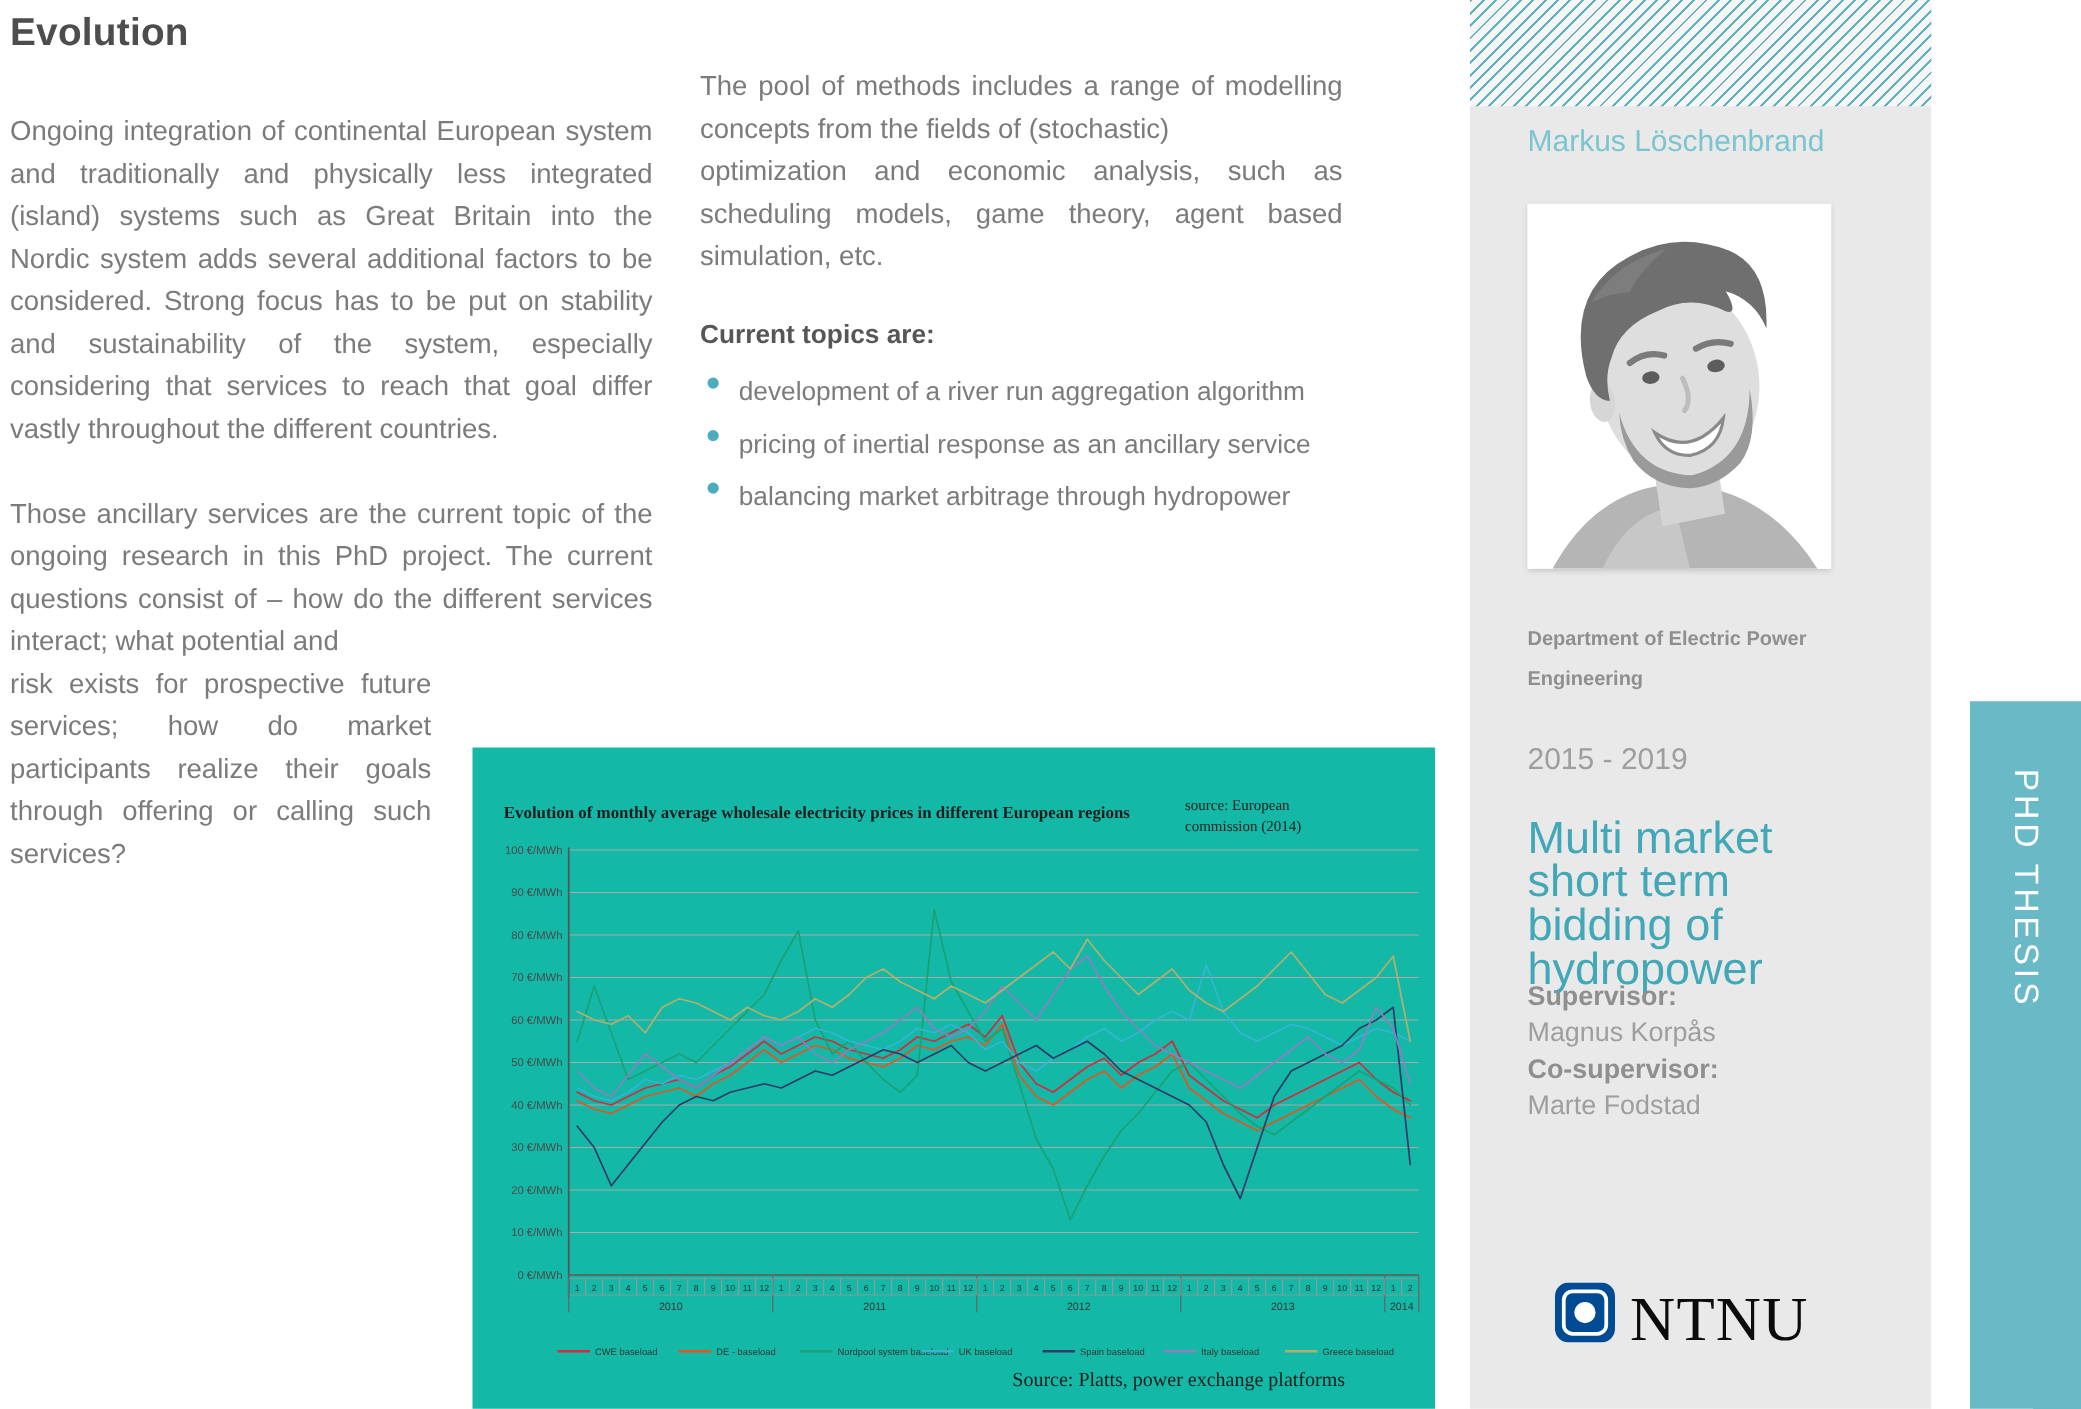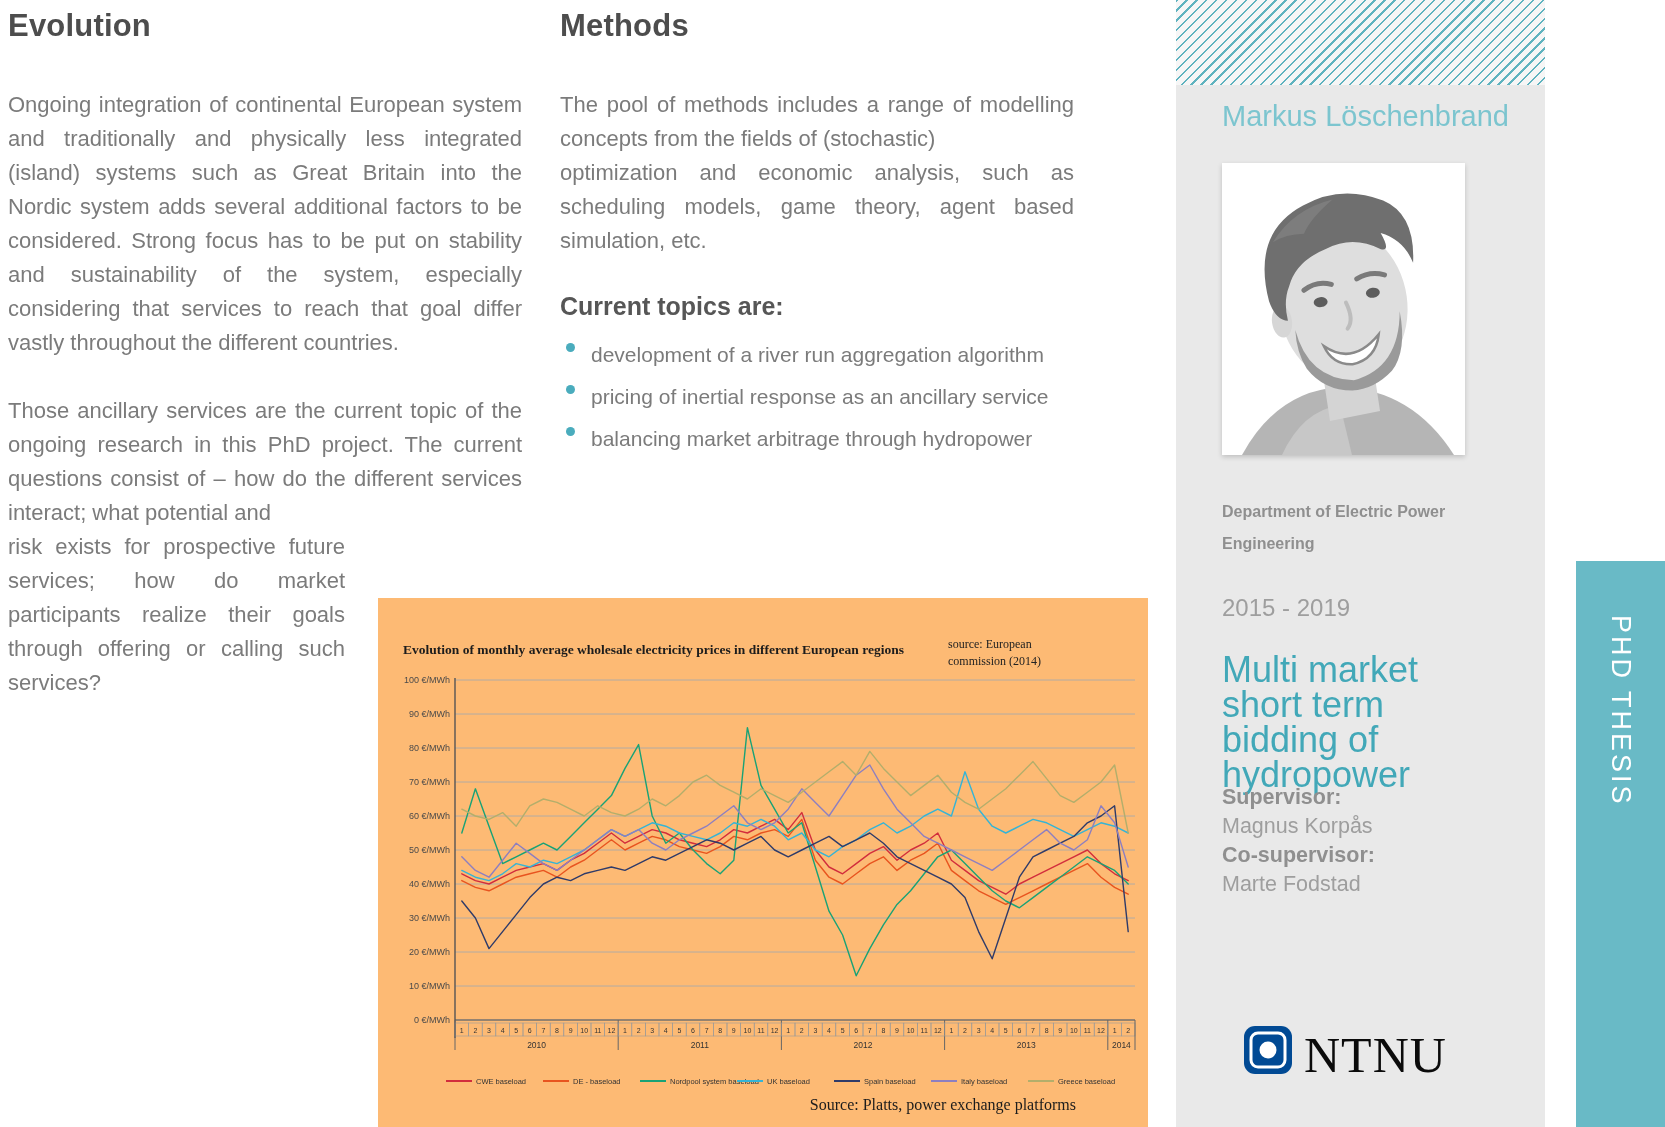--- a/index.html
+++ b/index.html
@@ -15,40 +15,40 @@
   
   .col{position:absolute;top:8px;}
   .col h1{font-size:31px;font-weight:700;color:var(--head);letter-spacing:.2px;}
   .para{font-size:22px;line-height:34px;color:var(--body);text-align:justify;}
   #col-background{left:8px;width:514px;}
   #bg-p1{margin-top:44px;}
   #bg-p2-wide{margin-top:34px;}
   #bg-p2-narrow{width:337px;}
   #col-methods{left:560px;width:514px;}
   #me-p1{margin-top:44px;}
-  .topics-heading{margin-top:34px;font-size:25px;font-weight:700;color:#565656;}
+  .topics-heading{margin-top:34px;font-size:21px;font-weight:700;color:#565656;}
   ul.topics{list-style:none;margin-top:22px;}
   ul.topics li{display:flex;align-items:flex-start;height:42px;font-size:21px;color:var(--body);}
   .dot{width:9px;height:9px;border-radius:50%;background:var(--bullet);margin:0 16px 0 6px;flex:0 0 9px;}
 
   
-  #chart{left:378px;top:598px;width:770px;height:529px;background:#fdba74;}
+  #chart{left:378px;top:598px;width:770px;height:529px;background:#14b8a6;}
   #chart-title{position:absolute;left:25px;top:44px;width:545px;
     font-family:"Liberation Serif",serif;font-weight:700;font-size:13.5px;color:#1c1c1c;white-space:nowrap;}
   #chart-source-top{position:absolute;left:570px;top:38px;width:125px;
     font-family:"Liberation Serif",serif;font-weight:400;font-size:12px;line-height:17px;color:#222;}
   #chart-source-bottom{position:absolute;right:72px;top:498px;
     font-family:"Liberation Serif",serif;font-size:16px;color:#1c1c1c;}
   #plot{position:absolute;left:0;top:0;}
 
   
   #sidebar{left:1176px;top:0;width:369px;height:1127px;background:var(--sidebar-bg);}
   #hatch{position:absolute;left:0;top:0;width:369px;height:85px;
     background:repeating-linear-gradient(135deg,var(--hatch) 0 1.6px,#f6f6f6 1.6px 7px);}
-  #researcher-name{position:absolute;left:46px;top:100px;font-size:29px;color:var(--teal-name);}
+  #researcher-name{position:absolute;left:46px;top:100px;font-size:24px;color:var(--teal-name);}
   #photo{position:absolute;left:46px;top:163px;width:243px;height:292px;background:#fff;
     box-shadow:0 2px 5px rgba(0,0,0,.18);}
   #dept{position:absolute;left:46px;top:496px;width:295px;font-size:16px;line-height:32px;
     font-weight:700;color:var(--gray-bold);}
   #years{position:absolute;left:46px;top:594px;font-size:24px;color:var(--gray-light);}
   #thesis-title{position:absolute;left:46px;top:652px;width:262px;font-size:36px;line-height:35px;color:var(--teal-title);}
   #supervisors{position:absolute;left:46px;top:783px;font-size:21.5px;line-height:29px;}
   #supervisors .lbl{font-weight:700;color:var(--gray-bold);}
   #supervisors .nm{color:var(--gray-light);}
   #ntnu{position:absolute;left:68px;top:1026px;display:flex;align-items:flex-start;}
@@ -63,21 +63,20 @@
 <body>
 
 <div class="col" id="col-background">
   <h1>Evolution</h1>
   <div class="para" id="bg-p1">Ongoing integration of continental European system and traditionally and physically less integrated (island) systems such as Great Britain into the Nordic system adds several additional factors to be considered. Strong focus has to be put on stability and sustainability of the system, especially considering that services to reach that goal differ vastly throughout the different countries.</div>
   <div class="para" id="bg-p2-wide">Those ancillary services are the current topic of the ongoing research in this PhD project. The current questions consist of – how do the different services interact; what potential and</div>
   <div class="para" id="bg-p2-narrow">risk exists for prospective future services; how do market participants realize their goals through offering or calling such services?</div>
 </div>
 
 <div class="col" id="col-methods">
-  <h1>Methods</h1>
   <div class="para" id="me-p1">The pool of methods includes a range of modelling concepts from the fields of (stochastic)</div>
   <div class="para">optimization and economic analysis, such as scheduling models, game theory, agent based simulation, etc.</div>
   <div class="topics-heading">Current topics are:</div>
   <ul class="topics">
     <li>
       <span class="dot"></span>
       <span>development of a river run aggregation algorithm</span>
     </li>
     <li>
       <span class="dot"></span>

